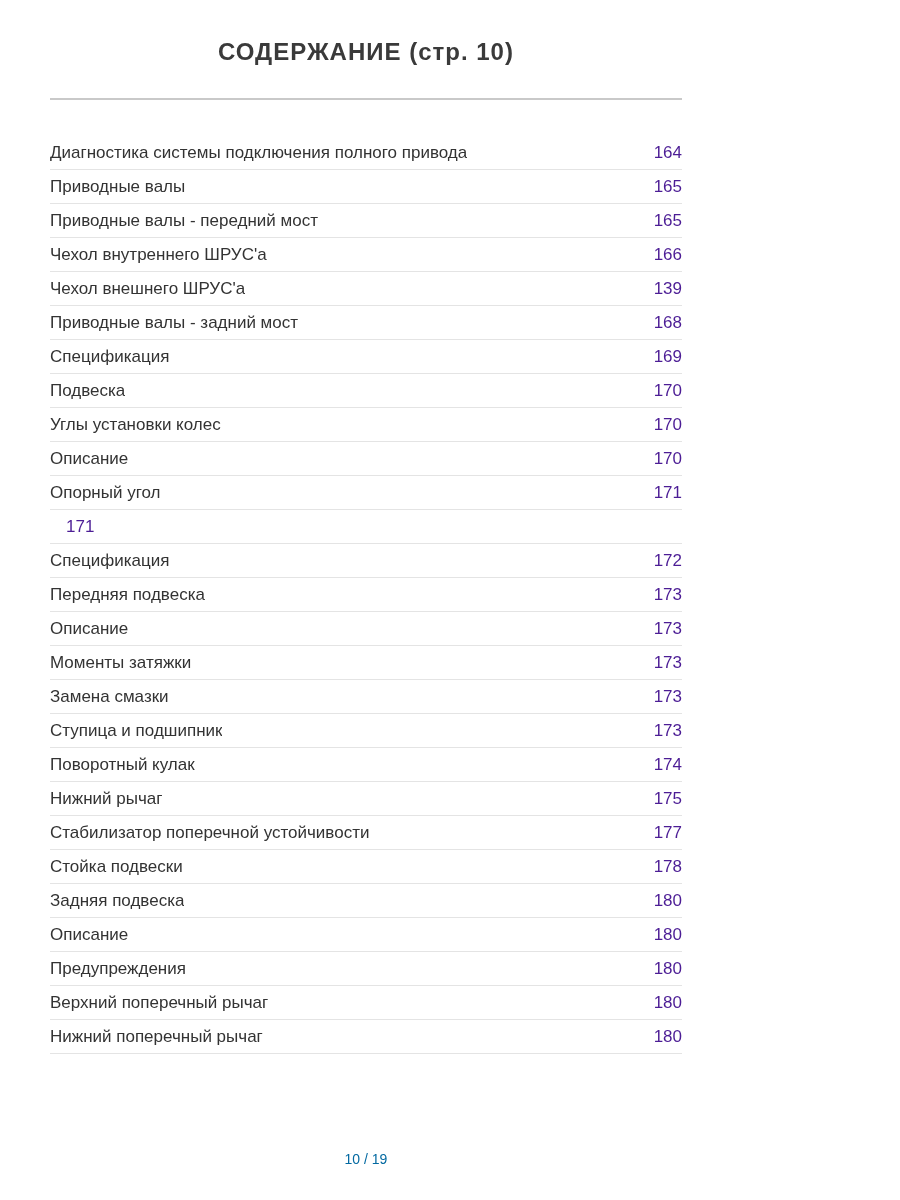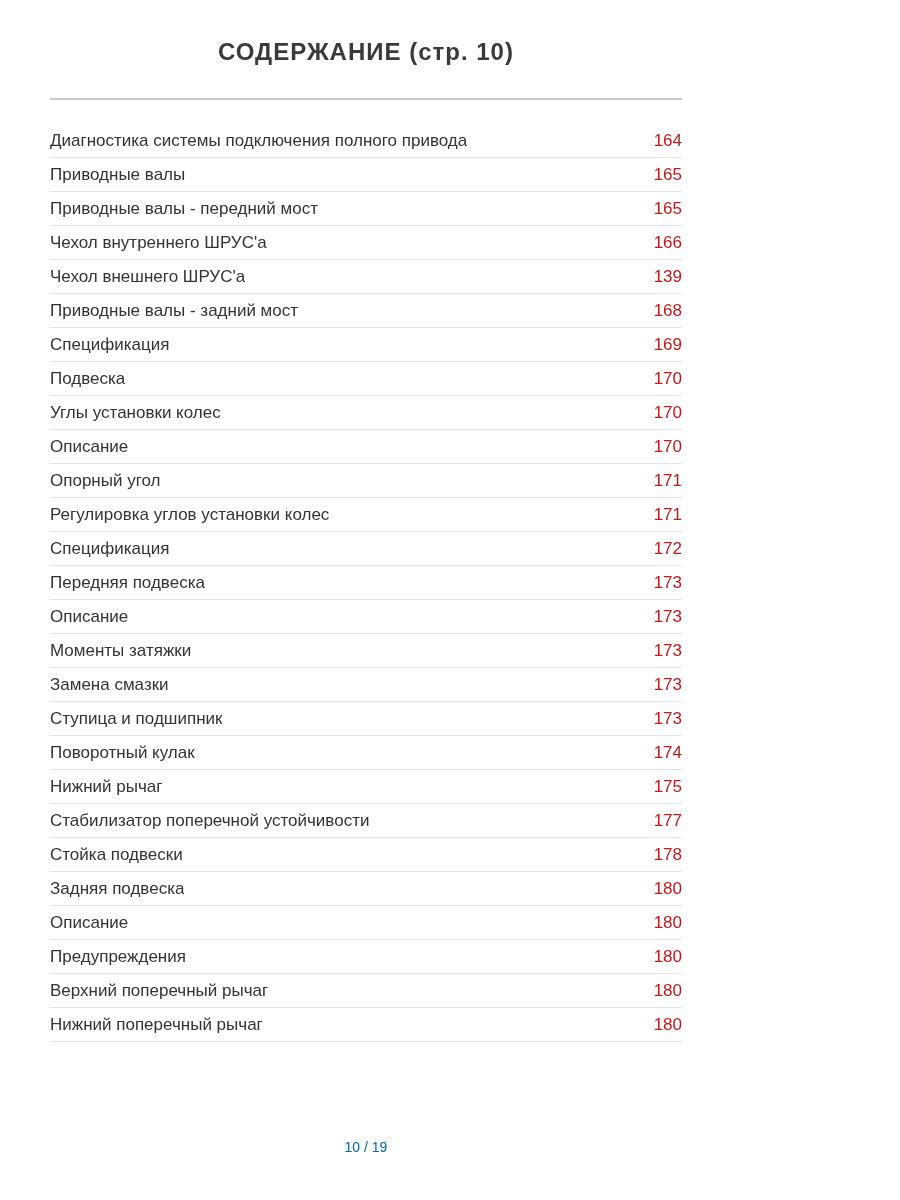--- a/index.html
+++ b/index.html
@@ -23,39 +23,39 @@
     color: #3a3a3a;
     text-align: center;
   }
   .header-rule {
     margin-top: 32px;
     height: 2px;
     background: #c9c9c9;
     border: none;
   }
   .toc {
-    margin-top: 24px;
+    margin-top: 36px;
   }
   .toc-row {
     display: flex;
     justify-content: space-between;
     align-items: center;
     height: 34px;
     border-bottom: 1px solid #e4e4e4;
     cursor: pointer;
   }
   .toc-title {
     font-size: 17px;
     color: #333333;
     white-space: nowrap;
     overflow: hidden;
   }
   .toc-page {
     font-size: 17px;
-    color: #b91c1c;
+    color: #4c1d95;
     flex-shrink: 0;
     padding-left: 16px;
   }
   .footer {
     margin-top: 97px;
     text-align: center;
     font-size: 14px;
     color: #0369a1;
   }
 </style>
@@ -106,21 +106,20 @@
       </div>
       <div class="toc-row">
         <span class="toc-title">Описание</span>
         <span class="toc-page">170</span>
       </div>
       <div class="toc-row">
         <span class="toc-title">Опорный угол</span>
         <span class="toc-page">171</span>
       </div>
       <div class="toc-row">
-        <span class="toc-title">Регулировка углов установки колес</span>
         <span class="toc-page">171</span>
       </div>
       <div class="toc-row">
         <span class="toc-title">Спецификация</span>
         <span class="toc-page">172</span>
       </div>
       <div class="toc-row">
         <span class="toc-title">Передняя подвеска</span>
         <span class="toc-page">173</span>
       </div>

